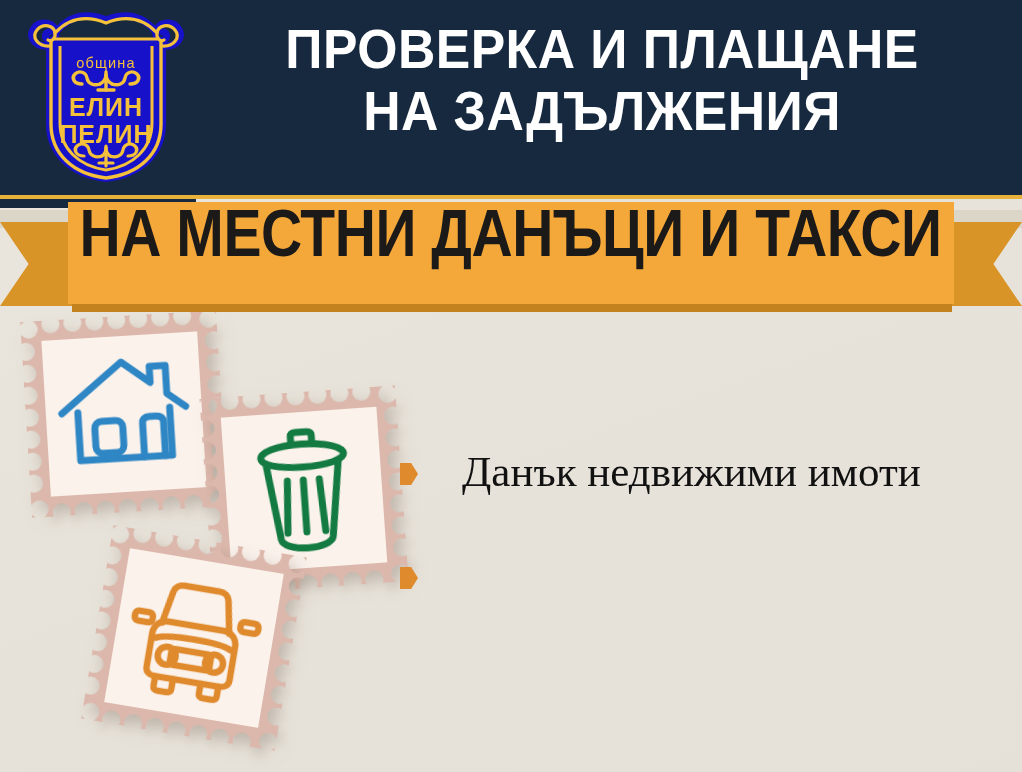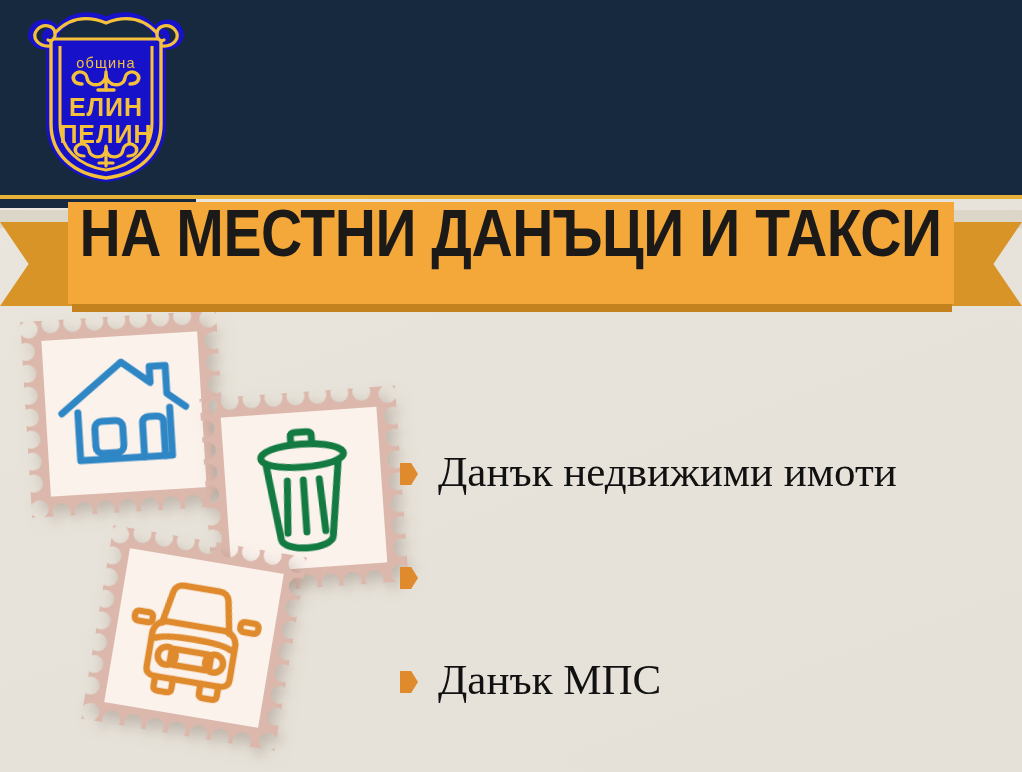--- a/index.html
+++ b/index.html
@@ -149,20 +149,21 @@
   .bullets {
     position: absolute;
     left: 400px; top: 420px;
     width: 610px;
     z-index: 6;
   }
   .bullet-row {
     display: flex;
     align-items: center;
     height: 104px;
+    gap: 24px;
   }
   .bullet-mark {
     width: 18px;
     height: 22px;
     flex: 0 0 auto;
     margin-right: 20px;
     margin-top: 4px;
     background: #E08A2E;
     clip-path: polygon(0% 0%, 62% 0%, 100% 50%, 62% 100%, 0% 100%);
   }
@@ -220,20 +221,24 @@
       <g stroke="#F5C13B" stroke-width="3.2" fill="none" stroke-linecap="round">
         <path d="M60 150 C52 150 49 144 53 140 C57 136 64 138 65 144 C66 150 72 152 78 150"></path>
         <path d="M104 150 C112 150 115 144 111 140 C107 136 100 138 99 144 C98 150 92 152 86 150"></path>
         <path d="M78 150 C81 148 82 145 82 141 C82 145 83 148 86 150"></path>
         <path d="M82 140 L82 160"></path>
         <path d="M75 157 L89 157"></path>
       </g>
     </svg>
   </div>
 
+  <div class="title-block">
+    <div class="title-line">ПРОВЕРКА И ПЛАЩАНЕ</div>
+    <div class="title-line">НА ЗАДЪЛЖЕНИЯ</div>
+  </div>
 
   <div class="ribbon">
     <div class="ribbon-fold-l"></div>
     <div class="ribbon-fold-r"></div>
     <div class="ribbon-tail-l"></div>
     <div class="ribbon-tail-r"></div>
     <div class="ribbon-shadow"></div>
     <div class="ribbon-main">
       <span class="ribbon-text">НА МЕСТНИ ДАНЪЦИ И ТАКСИ</span>
     </div>
@@ -404,19 +409,15 @@
   </div>
 
   <div class="bullets">
     <div class="bullet-row">
       <span class="bullet-mark"></span>
       <span class="bullet-text">Данък недвижими имоти</span>
     </div>
     <div class="bullet-row">
       <span class="bullet-mark"></span>
     </div>
-    <div class="bullet-row">
-      <span class="bullet-mark"></span>
-      <span class="bullet-text">Данък МПС</span>
-    </div>
   </div>
 
 </div>
 
 </body></html>

